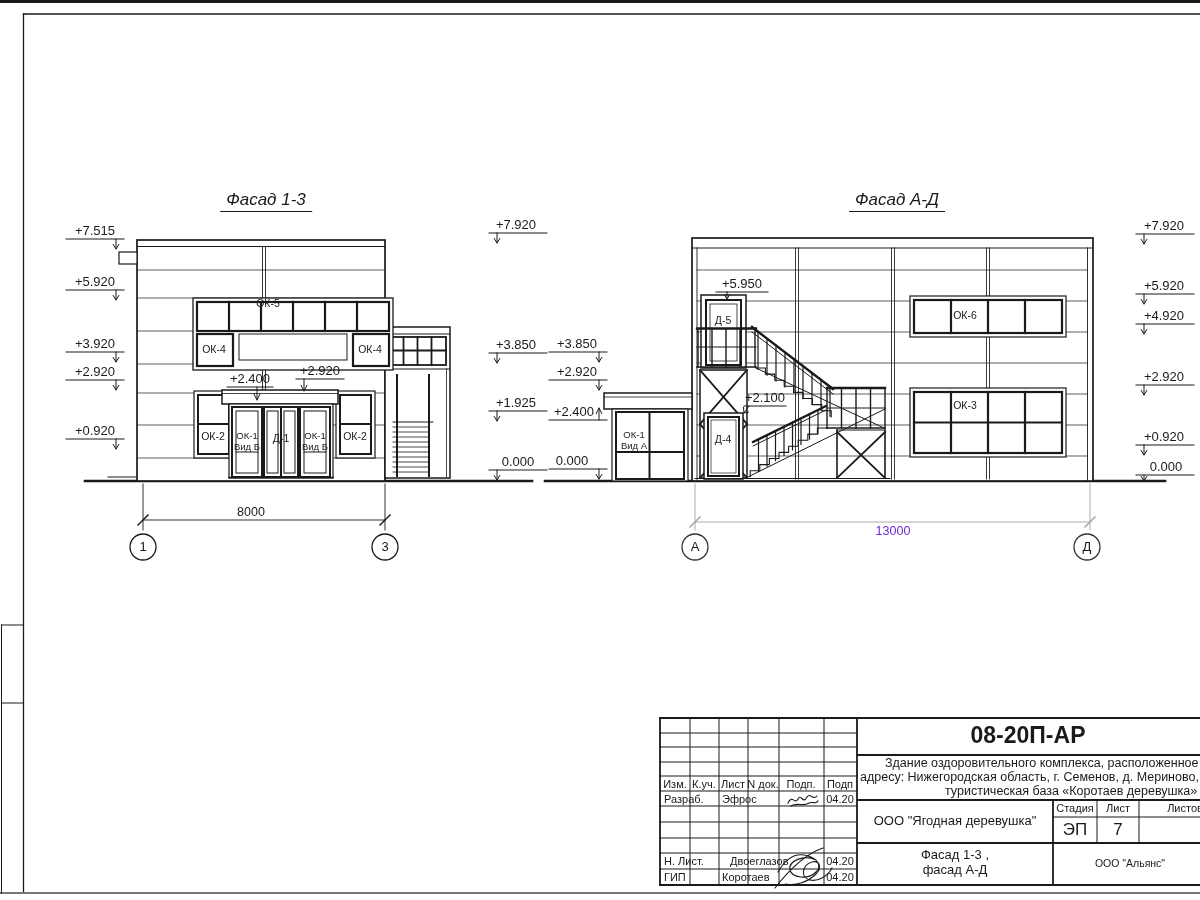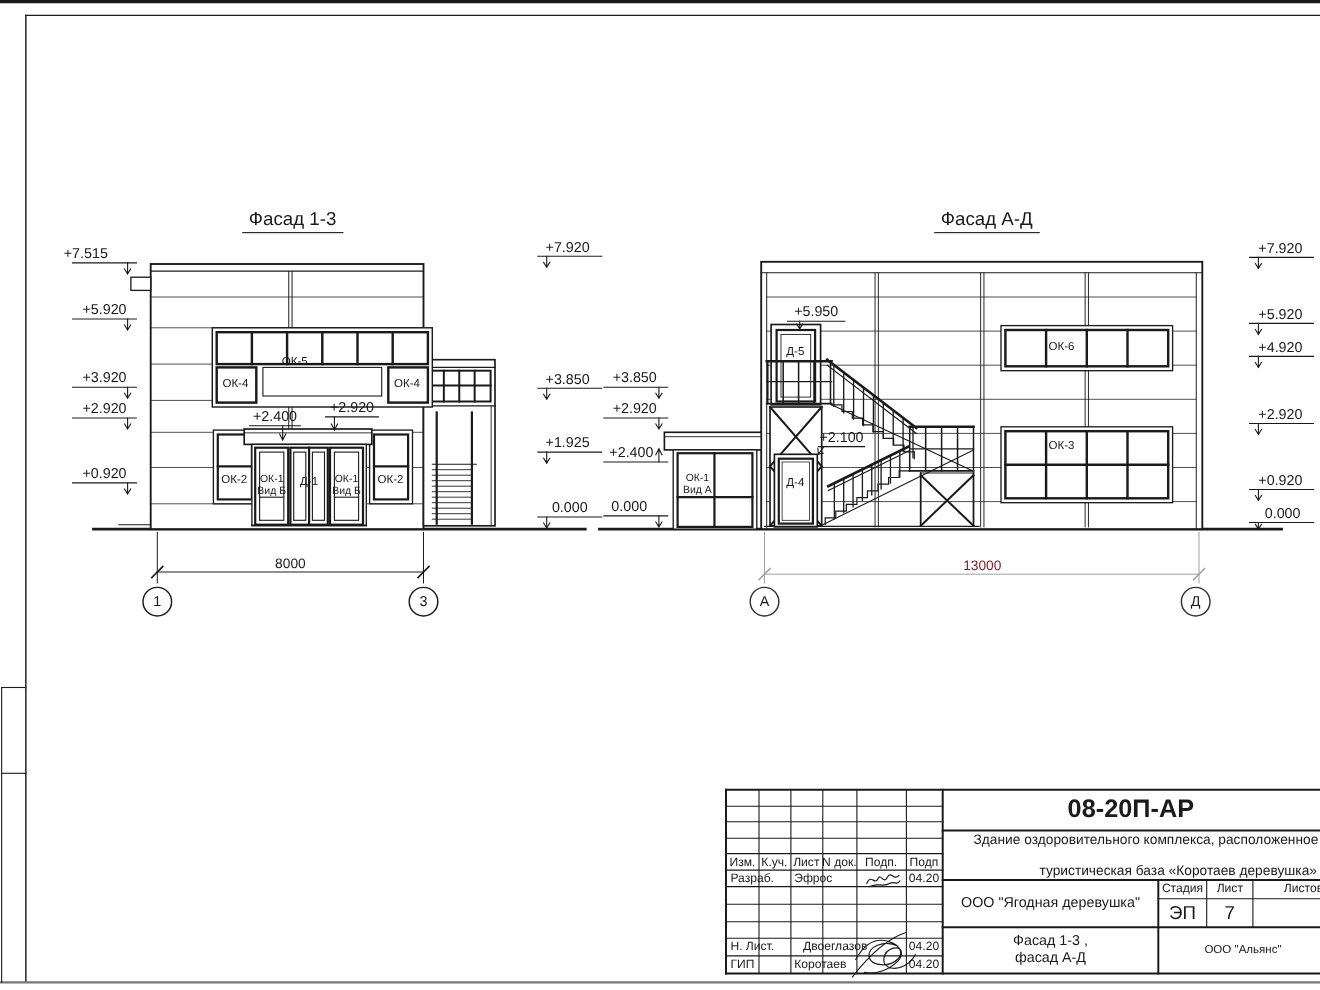--- a/index.html
+++ b/index.html
@@ -2,25 +2,25 @@
 <html><head>
 <meta charset="utf-8">
 <style>
   html,body{margin:0;padding:0;background:#e8e8e8;}
   #sheet{position:relative;width:1200px;height:900px;background:#ffffff;overflow:hidden;
          font-family:"Liberation Sans", sans-serif;color:#1a1a1a;}
   #linework{position:absolute;left:0;top:0;}
   .t{position:absolute;transform:translate(-50%,-50%);white-space:nowrap;line-height:1.12;text-align:center;}
   .tl{position:absolute;transform:translate(0,-50%);white-space:nowrap;line-height:1.12;text-align:left;}
   .ml{white-space:pre-line;}
-  .it{border-bottom:1.2px solid #1a1a1a;padding:0 6px 2px 6px;text-align:right;}
+  .it{font-style:italic;border-bottom:1.2px solid #1a1a1a;padding:0 6px 2px 6px;text-align:right;}
   .s9{font-size:9.5px;} .s10{font-size:10.5px;} .s11{font-size:11px;} .s12{font-size:12.5px;}
   .s13{font-size:13px;} .s16{font-size:17px;} .s23{font-size:23px;font-weight:bold;}
   .elev{font-size:13px;}
-  .gray{color:#7f1d1d;}
+  .gray{color:#6d28d9;margin-top:17px;}
 </style>
 </head>
 <body>
 
 <div id="sheet">
 
 <svg id="linework" width="1200" height="900" viewBox="0 0 1200 900" stroke="#1a1a1a" fill="none" stroke-linecap="square">
 
   <g>
     <line x1="0" y1="1.5" x2="1200" y2="1.5" stroke-width="3"></line>
@@ -357,42 +357,42 @@
     <line x1="1139" y1="800" x2="1139" y2="843" stroke-width="1"></line>
   </g>
 
   <g stroke-width="1.1">
     <path d="M788,803 c4,-9 7,2 10,-4 c3,-6 5,6 9,-2 c3,-5 6,4 10,-1 M791,806 c6,-4 12,1 18,-3 c4,-2 7,2 9,-2"></path>
     <path d="M778,872 c8,-14 18,-20 30,-16 c10,3 14,10 8,16 c-8,8 -24,6 -26,-2 c-2,-9 14,-16 26,-10 M775,888 c14,-18 30,-34 48,-40 M786,884 c10,2 22,-2 30,-10 c6,-6 4,-14 -4,-12 c-10,3 -12,16 -2,18 c8,2 18,-4 22,-12"></path>
   </g>
 </svg>
 
 <div class="t s16 it" style="left:266px;top:201px">Фасад 1-3</div>
-<div class="t elev" style="left:78px;top:231px">+7.515</div>
+<div class="t elev" style="left:95px;top:231px">+7.515</div>
 <div class="t elev" style="left:95px;top:282px">+5.920</div>
 <div class="t elev" style="left:95px;top:344px">+3.920</div>
 <div class="t elev" style="left:95px;top:372px">+2.920</div>
 <div class="t elev" style="left:95px;top:431px">+0.920</div>
 <div class="t elev" style="left:516px;top:225px">+7.920</div>
 <div class="t elev" style="left:516px;top:345px">+3.850</div>
 <div class="t elev" style="left:516px;top:403px">+1.925</div>
 <div class="t elev" style="left:518px;top:462px">0.000</div>
 <div class="t elev" style="left:250px;top:379px">+2.400</div>
 <div class="t elev" style="left:320px;top:371px">+2.920</div>
-<div class="t s10" style="left:268px;top:330px">ОК-5</div>
+<div class="t s10" style="left:268px;top:304px">ОК-5</div>
 <div class="t s10" style="left:214px;top:350px">ОК-4</div>
 <div class="t s10" style="left:370px;top:350px">ОК-4</div>
 <div class="t s10" style="left:213px;top:437px">ОК-2</div>
 <div class="t s10" style="left:355px;top:437px">ОК-2</div>
 <div class="t s9 ml" style="left:247px;top:442px">ОК-1
 Вид Б</div>
 <div class="t s10" style="left:281px;top:439px">Д-1</div>
 <div class="t s9 ml" style="left:315px;top:442px">ОК-1
 Вид Б</div>
-<div class="t s12" style="left:264px;top:512px">8000</div>
+<div class="t s12" style="left:251px;top:512px">8000</div>
 <div class="t s13" style="left:143px;top:547px">1</div>
 <div class="t s13" style="left:385px;top:547px">3</div>
 
 <div class="t s16 it" style="left:897px;top:201px">Фасад А-Д</div>
 <div class="t elev" style="left:577px;top:344px">+3.850</div>
 <div class="t elev" style="left:577px;top:372px">+2.920</div>
 <div class="t elev" style="left:574px;top:412px">+2.400</div>
 <div class="t elev" style="left:572px;top:461px">0.000</div>
 <div class="t elev" style="left:1164px;top:226px">+7.920</div>
 <div class="t elev" style="left:1164px;top:286px">+5.920</div>
@@ -422,20 +422,21 @@
 <div class="tl s11" style="left:722px;top:799px">Эфрос</div>
 <div class="t s11" style="left:840px;top:799px">04.20</div>
 <div class="tl s11" style="left:664px;top:861px">Н. Лист.</div>
 <div class="tl s11" style="left:730px;top:861px">Двоеглазов</div>
 <div class="t s11" style="left:840px;top:861px">04.20</div>
 <div class="tl s11" style="left:664px;top:877px">ГИП</div>
 <div class="tl s11" style="left:722px;top:877px">Коротаев</div>
 <div class="t s11" style="left:840px;top:877px">04.20</div>
 <div class="t s23" style="left:1028px;top:736px">08-20П-АР</div>
 <div class="tl s12" style="left:885px;top:763px">Здание оздоровительного комплекса, расположенное по</div>
+<div class="tl s12" style="left:860px;top:777px">адресу: Нижегородская область, г. Семенов, д. Мериново,</div>
 <div class="tl s12" style="left:945px;top:791px">туристическая база «Коротаев деревушка»</div>
 <div class="t s13" style="left:955px;top:821px">ООО "Ягодная деревушка"</div>
 <div class="t s13 ml" style="left:955px;top:863px">Фасад 1-3 ,
 фасад А-Д</div>
 <div class="t s11" style="left:1075px;top:808px">Стадия</div>
 <div class="t s11" style="left:1118px;top:808px">Лист</div>
 <div class="t s11" style="left:1185px;top:808px">Листов</div>
 <div class="t s16" style="left:1075px;top:830px">ЭП</div>
 <div class="t s16" style="left:1118px;top:830px">7</div>
 <div class="t s10" style="left:1130px;top:864px">ООО "Альянс"</div>

